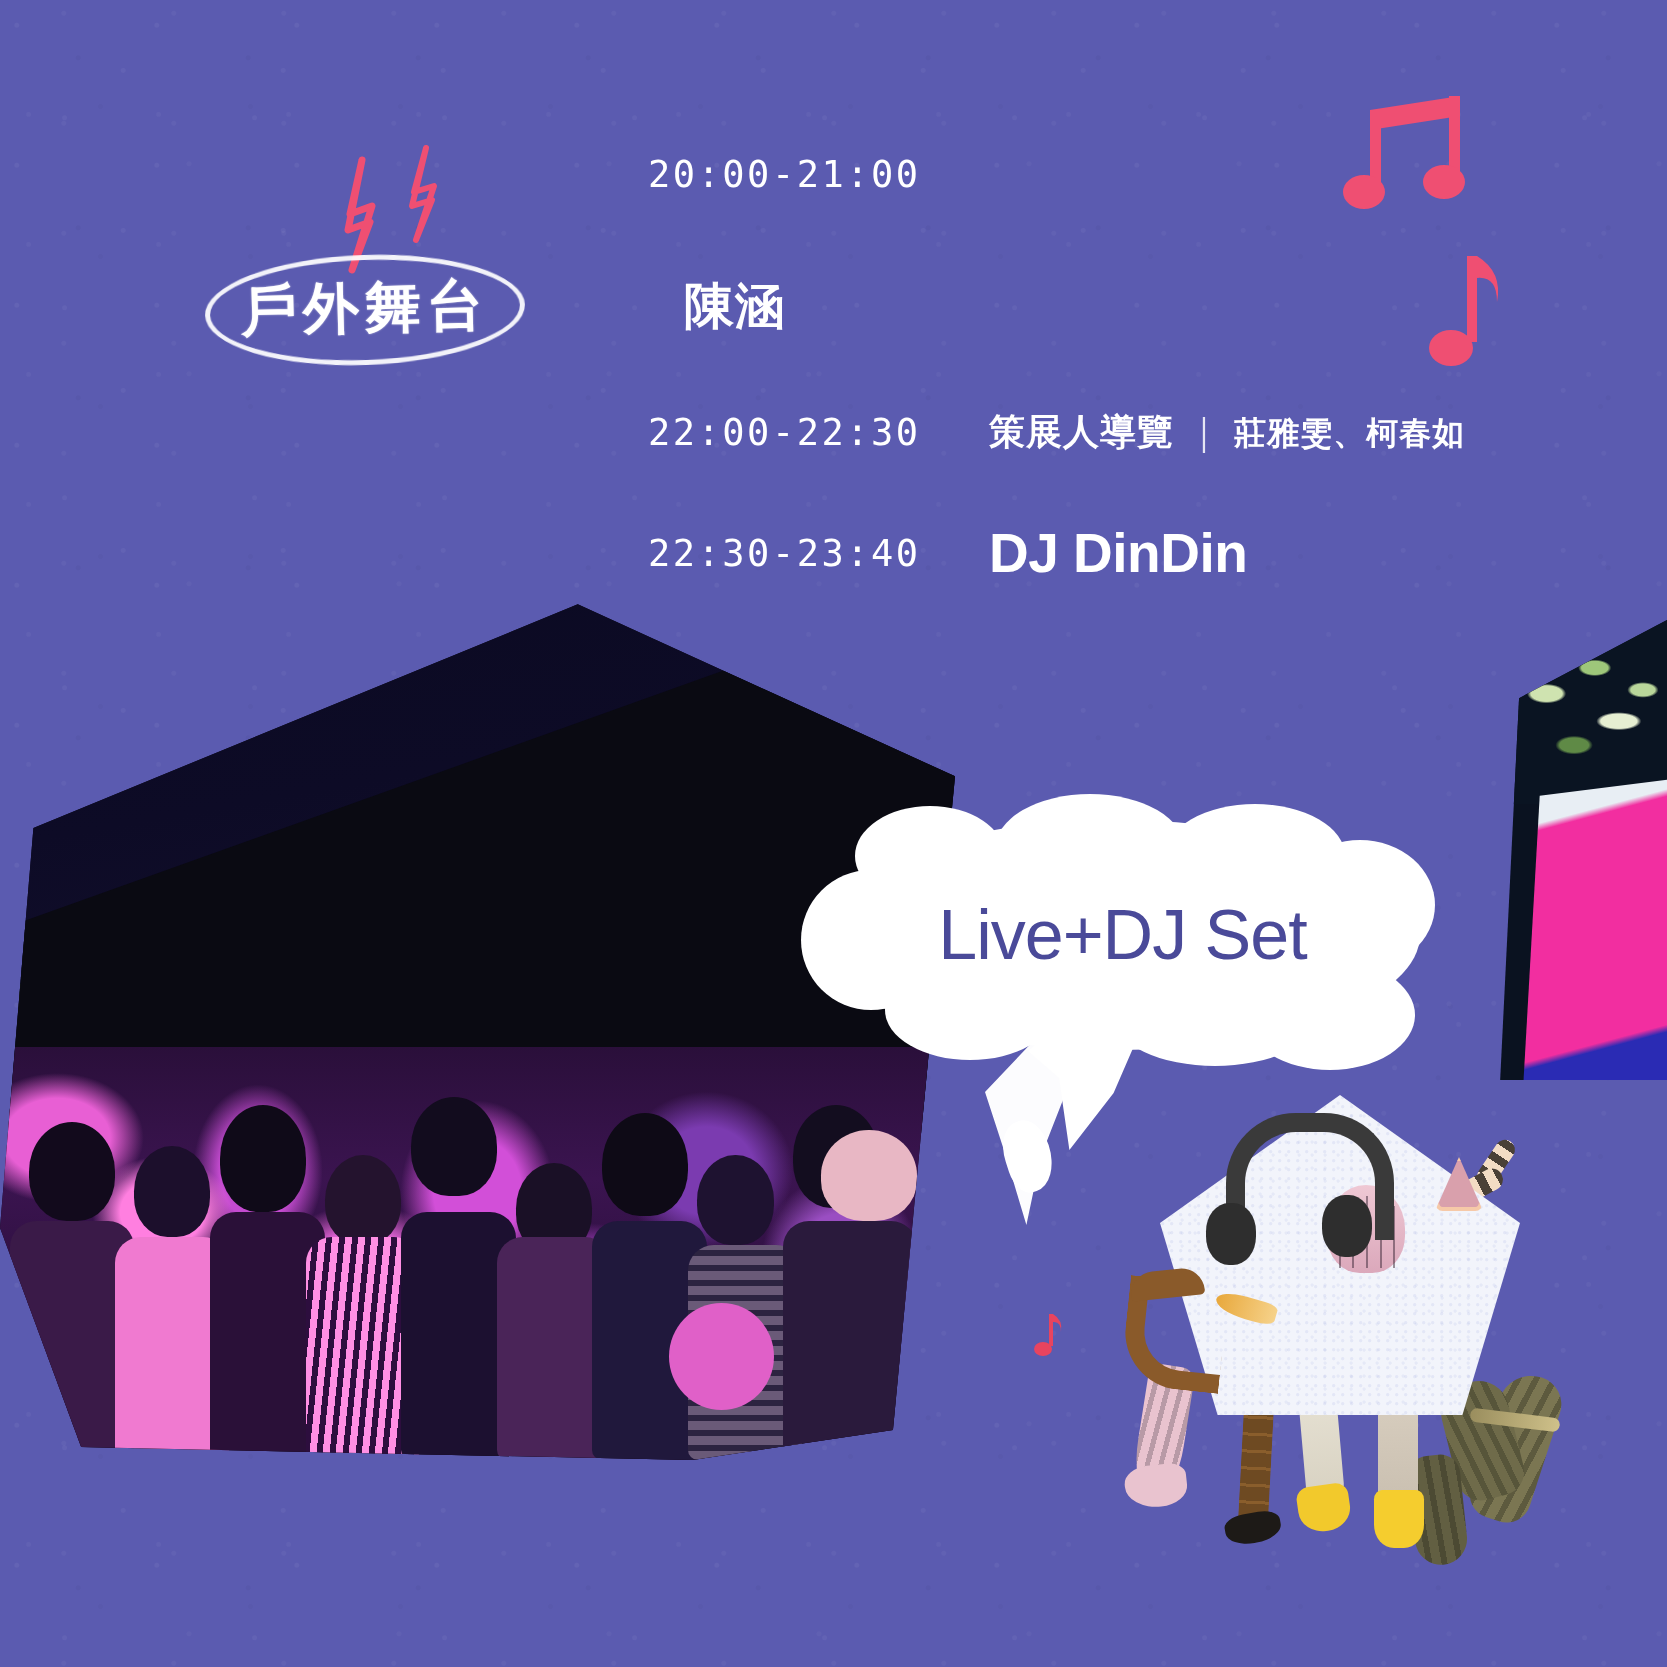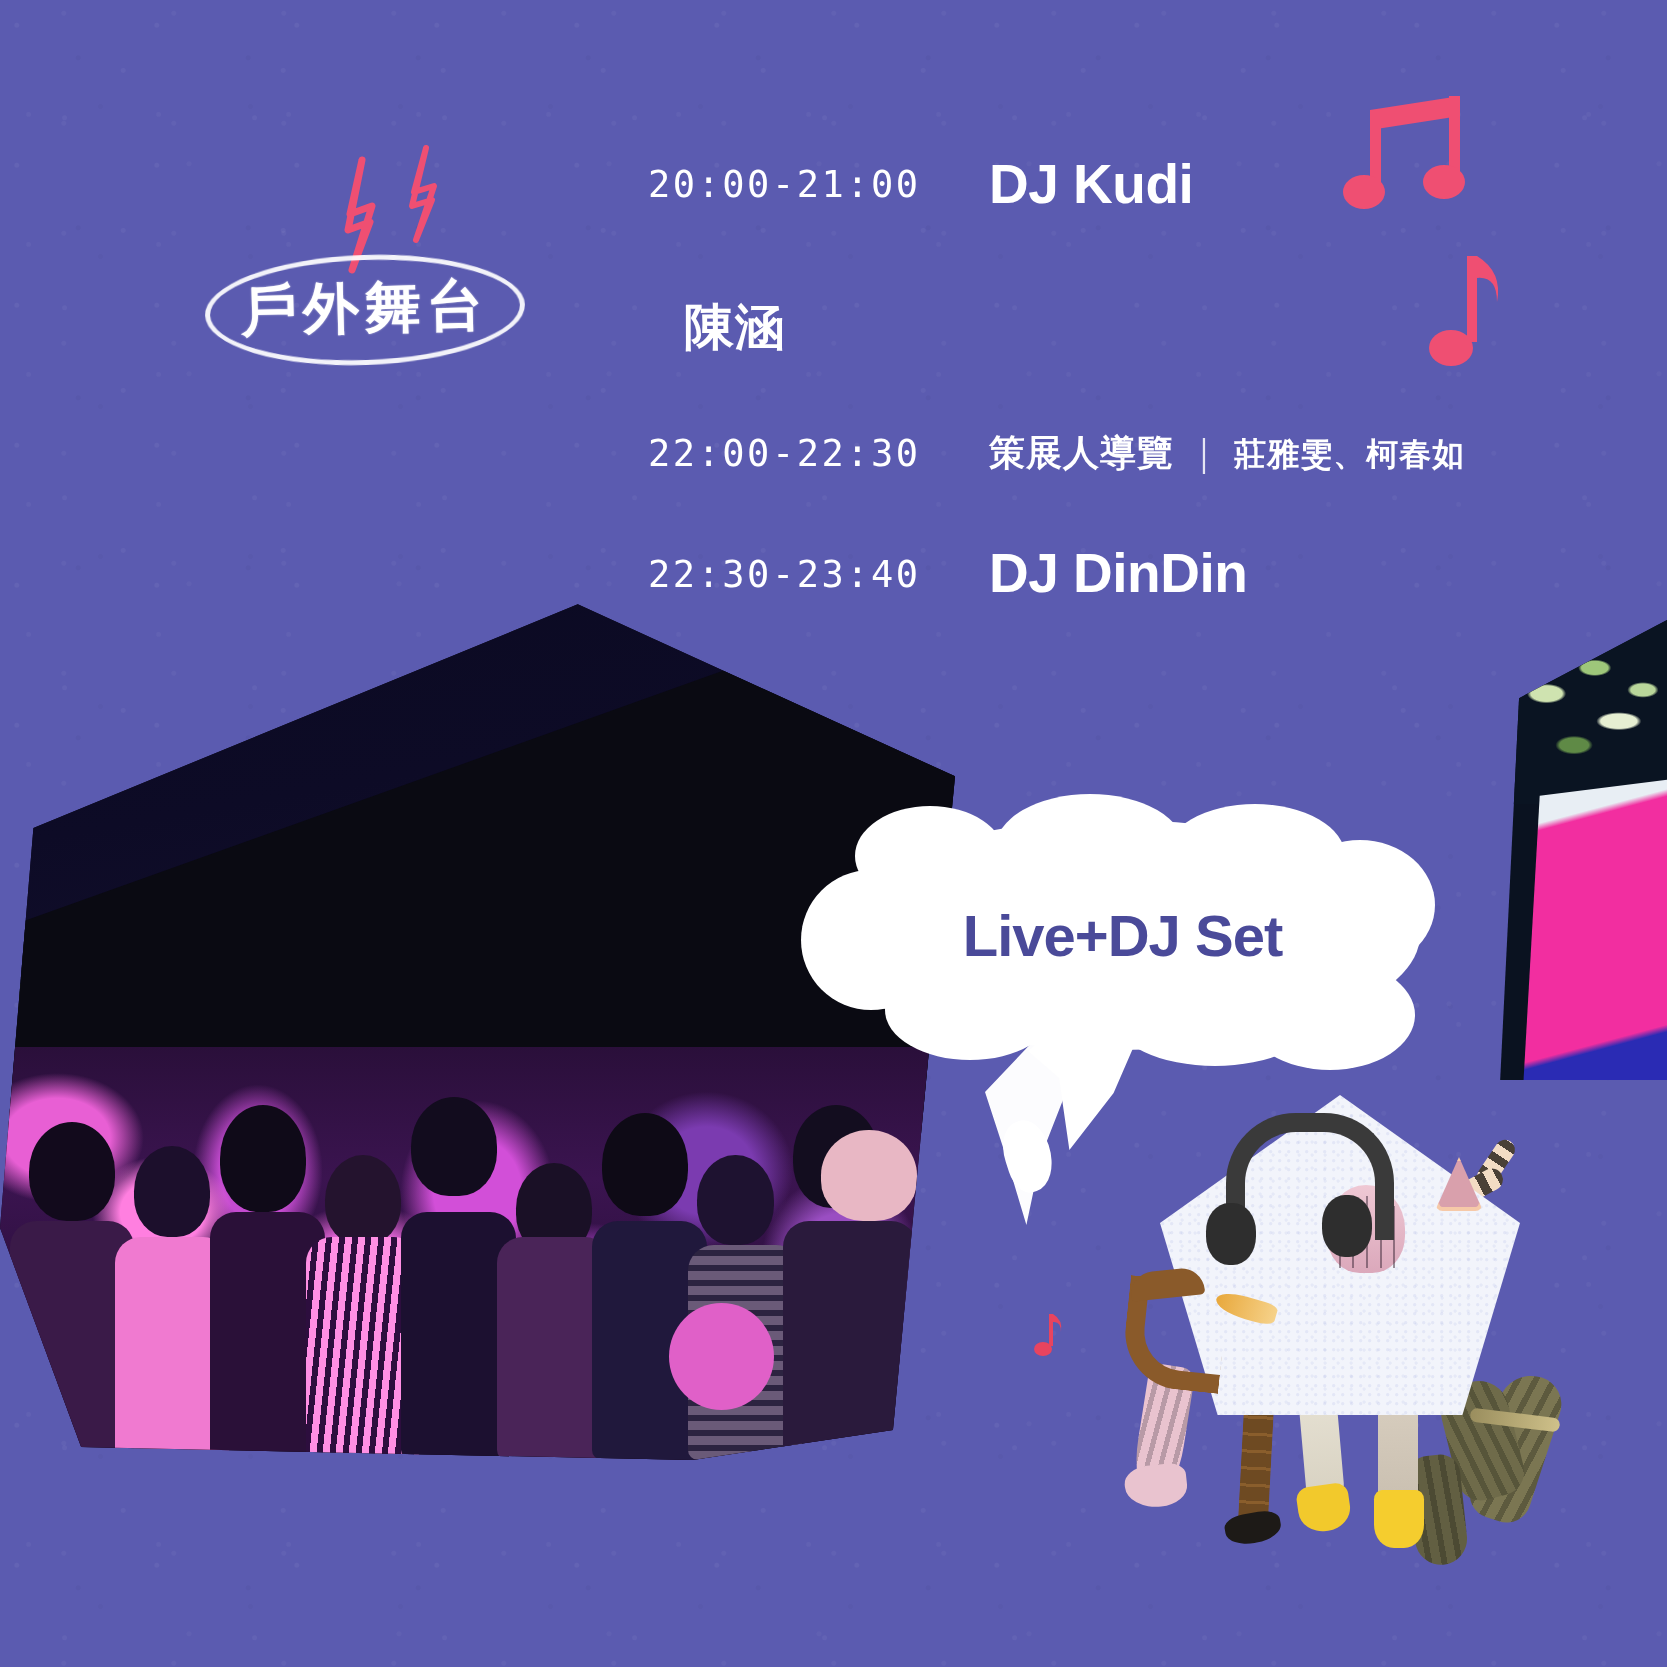--- a/index.html
+++ b/index.html
@@ -241,22 +241,22 @@
     left:190px;top:300px;
     width:46px;height:72px;
     background:#fff;
     border-radius:52% 48% 60% 40%;
     transform:rotate(-18deg);
   }
   #bubble-text{
     position:absolute;inset:0;
     display:flex;align-items:center;justify-content:center;
     color:#4a4a99;
-    font-size:58px;
-    font-weight:700;
+    font-size:70px;
+    font-weight:400;
     letter-spacing:-1px;
     z-index:3;
     padding-left:10px;
     text-align:center;
   }
 
   
   #mascot{
     position:absolute;
     left:1030px; top:1035px;
@@ -515,23 +515,20 @@
       <rect x="19" y="4" width="4" height="32" fill="#e8445f"></rect>
       <path d="M23 4 Q33 10 31 22 Q31 11 23 12 Z" fill="#e8445f"></path>
       <ellipse cx="13" cy="39" rx="9" ry="7" fill="#e8445f"></ellipse>
     </svg>
   </div>
 
   <div id="schedule">
 
     <div class="row" id="row-0">
       <div class="time">20:00-21:00</div>
-      <div class="act">
-        <div class="latin">DJ Kudi</div>
-      </div>
     </div>
 
     <div class="row" id="row-1">
       <div class="act">
         <div class="cjk">陳涵</div>
       </div>
     </div>
 
     <div class="row" id="row-2">
       <div class="time">22:00-22:30</div>

